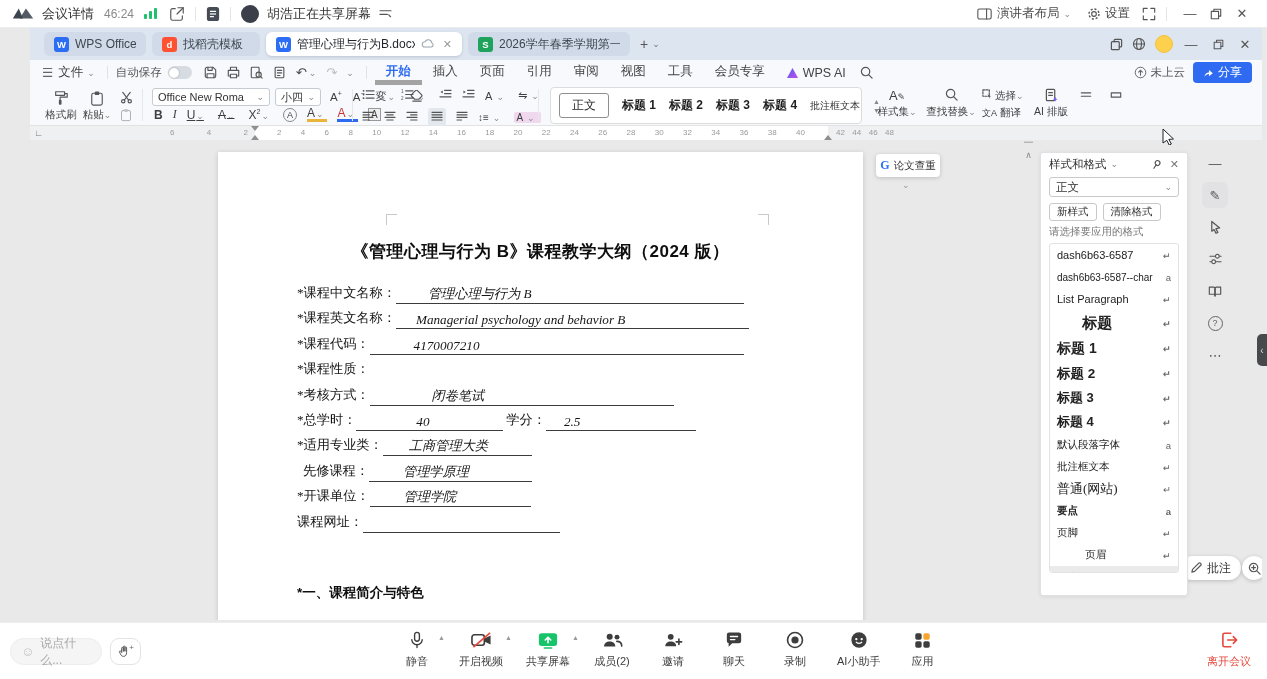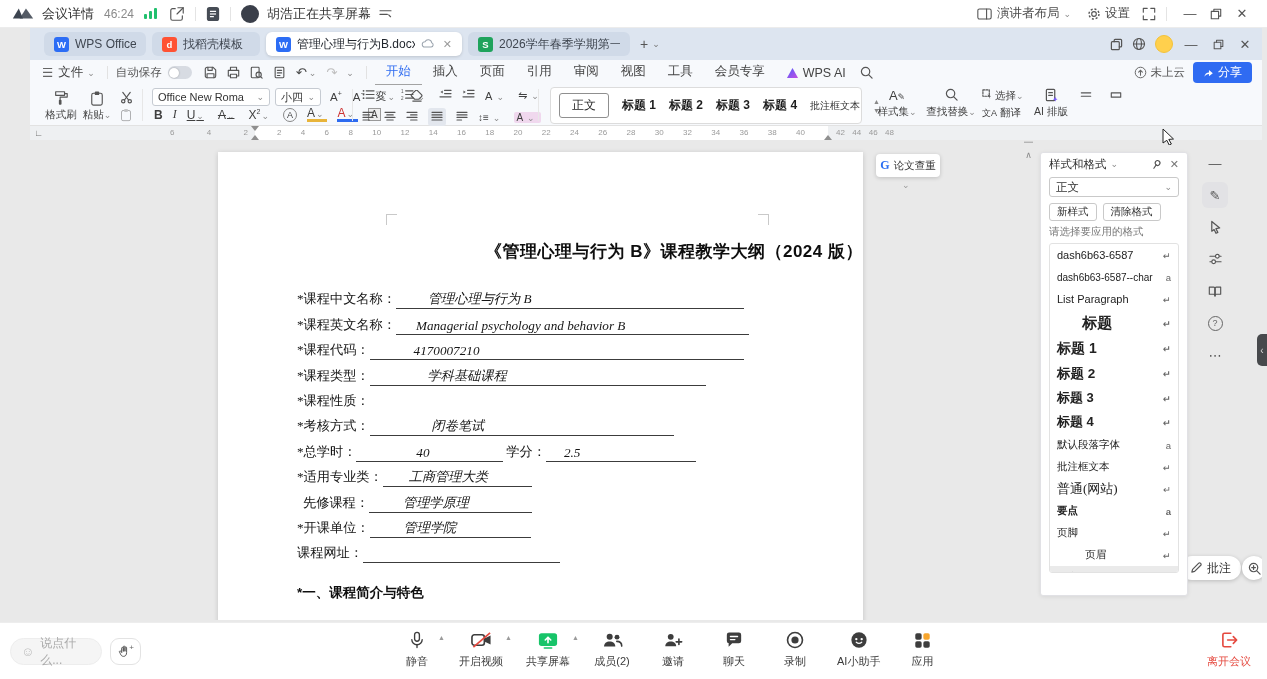--- a/index.html
+++ b/index.html
@@ -22,21 +22,21 @@
 .tabbar{height:32px;background:#dde5f0;display:flex;align-items:center;padding-left:14px;position:relative}
 .tab{height:24px;display:flex;align-items:center;gap:6px;padding:0 10px;margin-right:6px;border-radius:6px;font-size:12px;color:#3f4650;background:#d0dae8;max-width:200px;white-space:nowrap;overflow:hidden}
 .tab.active{background:#fff;box-shadow:0 1px 3px rgba(0,0,0,.14);color:#1f242b}
 .appic{width:15px;height:15px;border-radius:3px;color:#fff;font-size:9.5px;font-weight:bold;display:flex;align-items:center;justify-content:center;flex:none}
 .tlabel{overflow:hidden;text-overflow:clip;white-space:nowrap}
 .tclose{color:#9a9a9a;font-size:11px;margin-left:2px}
 .titlebtns{position:absolute;right:8px;top:0;height:32px;display:flex;align-items:center;gap:9px}
 
 .menubar{height:25px;display:flex;align-items:center;padding:0 12px;font-size:12.5px;color:#444;background:#f7f9fc;position:relative}
 .mtab{padding:0 11px;height:25px;line-height:23px}
-.mtab.active{color:#2e6bf0;font-weight:normal;border-bottom:1px solid #a3a3a3}
+.mtab.active{color:#2e6bf0;font-weight:bold;border-bottom:5px solid #a3a3a3}
 .qic{margin:0 5px;color:#555;display:flex;align-items:center}
 .tgl{width:24px;height:13px;border-radius:7px;background:#d7dbe2;position:relative;margin-left:6px}
 .tgl b{position:absolute;left:1.5px;top:1.5px;width:10px;height:10px;border-radius:50%;background:#fff;box-shadow:0 0 2px rgba(0,0,0,.3)}
 .cloudrow{position:absolute;right:10px;top:2px;display:flex;align-items:center;gap:8px}
 .sharebtn{height:21px;padding:0 10px;background:#2f6bf2;color:#fff;border-radius:4px;display:flex;align-items:center;gap:4px;font-size:12px}
 
 .ribbon{height:41px;position:relative;background:#f7f9fc;border-bottom:1px solid #e2e2e2;font-size:11px;color:#444}
 .rbig{position:absolute;width:34px;text-align:center;font-size:10.5px;color:#3f3f3f}
 .rbig .rico{height:20px;display:flex;align-items:center;justify-content:center}
 .fontbox{position:absolute;height:18px;border:1px solid #c6cbd2;border-radius:3px;background:#fff;display:flex;align-items:center;justify-content:space-between;padding:0 5px;font-size:11px;color:#333}
@@ -50,23 +50,23 @@
 .sep{position:absolute;top:4px;width:1px;height:32px;background:#e7e7e7}
 
 .ruler{position:relative;height:14px;background:#eef0f2;font-size:8px;color:#9a9a9a;overflow:hidden}
 .rnums{position:absolute;top:2px;display:flex;justify-content:space-between}
 .rwhite{position:absolute;left:225px;top:0;width:573px;height:14px;background:#fff}
 .rmark{position:absolute;width:0;height:0;border-left:4px solid transparent;border-right:4px solid transparent}
 
 .docarea{position:relative;height:480px;background:#e9e9e9;overflow:hidden}
 .page{position:absolute;left:188px;top:12px;width:645px;height:476px;background:#fff;box-shadow:0 1px 5px rgba(0,0,0,.16)}
 .cm{position:absolute;width:11px;height:11px;border-left:1px solid #c9c9c9;border-top:1px solid #c9c9c9}
-.dtitle{position:absolute;left:0;right:0;top:88px;text-align:right;font-size:17px;font-weight:bold;color:#0e0e0e;letter-spacing:.5px}
+.dtitle{position:absolute;left:0;right:0;top:88px;text-align:center;font-size:17px;font-weight:bold;color:#0e0e0e;letter-spacing:.5px}
 .fields{position:absolute;left:79px;top:132px;width:540px;font-family:"Liberation Serif","DejaVu Serif",serif;font-size:13.2px;color:#151515}
-.frow{height:25.4px;display:flex;align-items:flex-end}
+.frow{height:25.4px;display:flex;}
 .flabel{white-space:pre;padding-bottom:1px}
 .fline{border-bottom:1px solid #3c3c3c;display:flex;align-items:flex-end;height:20px}
 .fval{padding-left:32px;white-space:pre}
 .dsection{position:absolute;left:79px;top:432px;font-weight:bold;font-size:13.5px;color:#0e0e0e}
 .pcheck{position:absolute;left:846px;top:14px;width:64px;height:23px;background:#fff;border-radius:4px;box-shadow:0 1px 4px rgba(0,0,0,.18);display:flex;align-items:center;justify-content:center;gap:4px;font-size:10.5px;color:#333}
 .pcheck b{color:#2a6ef2;font-size:12px;font-family:"Liberation Serif",serif}
 .pccaret{position:absolute;left:872px;top:40px;color:#9a9a9a;font-size:9px}
 .scrolltop{position:absolute;left:994px;top:2px;color:#888;font-size:9px;text-align:center;line-height:1}
 
 .panel{position:absolute;left:1010px;top:124px;width:148px;height:444px;background:#fff;border:1px solid #e1e1e5;border-radius:3px;box-shadow:0 1px 4px rgba(0,0,0,.08);font-size:11px;color:#333}
@@ -573,26 +573,20 @@
                 <i class="fval" style="padding-left:20px">Managerial psychology and behavior B</i>
               </span>
             </div>
           <div class="frow">
               <span class="flabel">*课程代码：</span>
               <span class="fline" style="width:374px">
                 <i class="fval" style="padding-left:44px">4170007210</i>
               </span>
             </div>
           <div class="frow">
-              <span class="flabel">*课程类型：</span>
-              <span class="fline" style="width:336px">
-                <i class="fval" style="padding-left:58px">学科基础课程</i>
-              </span>
-            </div>
-          <div class="frow">
               <span class="flabel">*课程性质：</span>
             </div>
           <div class="frow">
               <span class="flabel">*考核方式：</span>
               <span class="fline" style="width:304px">
                 <i class="fval" style="padding-left:62px">闭卷笔试</i>
               </span>
             </div>
           <div class="frow">
             <span class="flabel">*总学时：</span>

